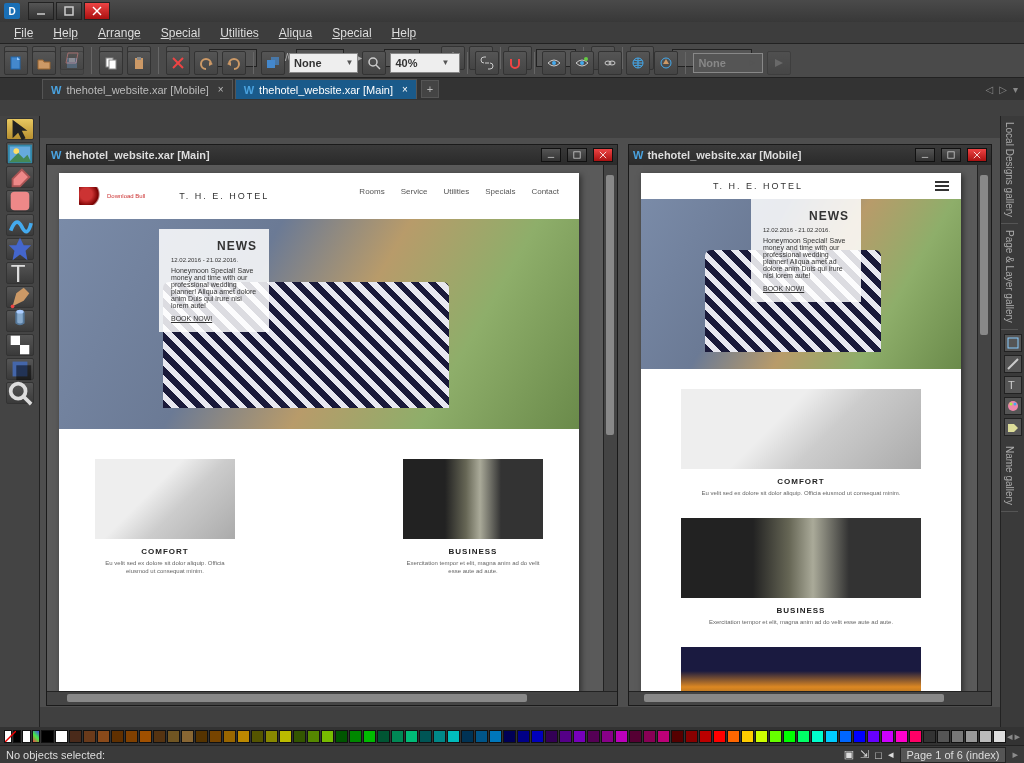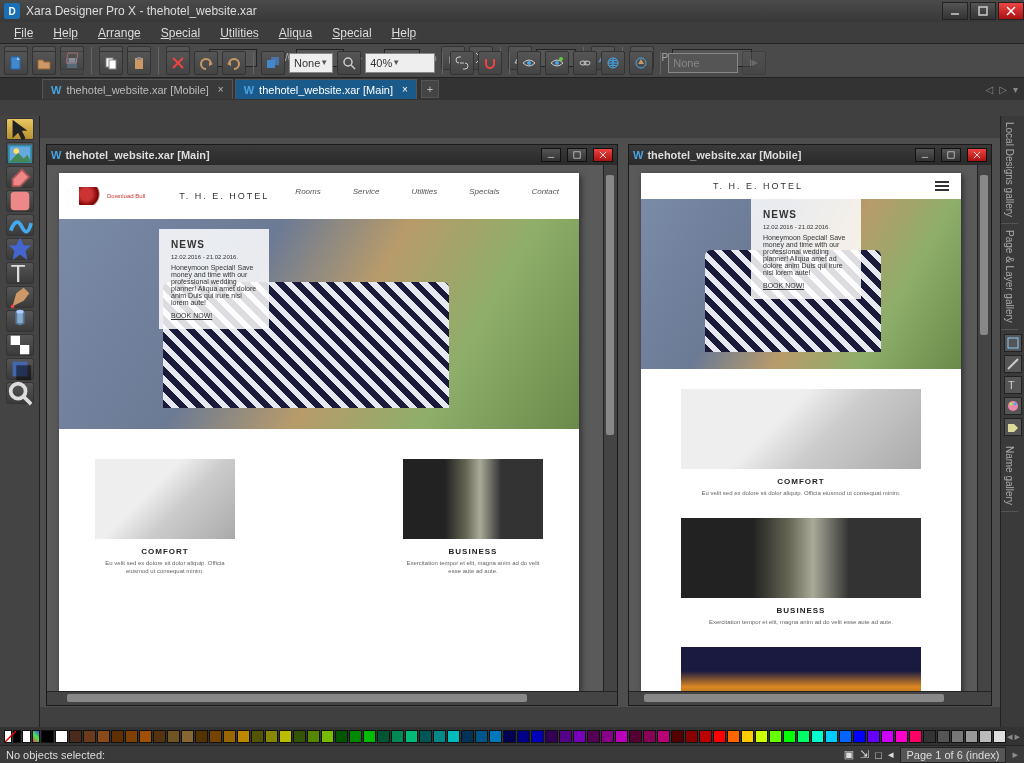--- a/index.html
+++ b/index.html
@@ -18,21 +18,21 @@
 .menubar { height: 22px; background: #3d3d3d; display:flex; align-items:center; padding-left:6px; gap: 4px; border-bottom:1px solid #222;}
 .menubar span { padding: 2px 8px; color:#ddd; font-size:12px; text-decoration: underline; text-decoration-color: rgba(255,255,255,0.3); cursor:default;}
 .menubar span:first-letter { text-decoration: underline; }
 
 
 .toolbar { background: #4a4a4a; border-bottom: 1px solid #222; display:flex; align-items:center; padding: 2px 4px; gap:4px;}
 .toolbar .sep { width:1px; height:22px; background:#666; margin:0 3px;}
 .tbtn { width:24px; height:24px; border:1px solid #333; background: linear-gradient(#555,#444); display:flex; align-items:center; justify-content:center; border-radius:2px;}
 .tbtn svg, .tbtn span { width:14px; height:14px; }
 .toolbar .field { background:#555; border:1px solid #222; color:#aaa; padding:1px 4px; font-size:10px; height:18px; min-width:24px;}
-.toolbar .combo { background:#eee; border:1px solid #888; color:#333; padding:2px 4px; font-size:11px; height:20px; display:flex; align-items:center; gap:0;}
+.toolbar .combo { background:#eee; border:1px solid #888; color:#333; padding:2px 4px; font-size:11px; height:20px; display:flex; align-items:center; gap:24px;font-weight:bold;}
 .toolbar .combo .arrow { font-size:8px; color:#555;}
 .coordrow { height:28px; }
 .coordrow .lab { color:#aaa; font-size:10px; margin-left:4px; }
 
 
 .tabstrip { height:22px; background:#333; display:flex; align-items:center; padding-left:42px; position:relative;}
 .tab { height:20px; padding:0 8px; display:flex; align-items:center; gap:5px; font-size:11px; border:1px solid #555; border-bottom:none; background:#3a3a3a; color:#bbb; margin-right:2px;}
 .tab.active { background:#1a5a8a; color:#fff; }
 .tab .x { font-size:10px; margin-left:4px;}
 .tab .w { color:#4aa3e0; font-weight:bold; font-size:11px;}
@@ -65,25 +65,25 @@
 .docwin .hscroll { height:14px; background:#444; border-top:1px solid #222; position:relative;}
 .docwin .hscroll .thumb { position:absolute; top:2px; height:8px; background:#888; border-radius:2px;}
 .docwin .vscroll { width:14px; position:absolute; right:0; top:20px; bottom:14px; background:#444; border-left:1px solid #222;}
 .docwin .vscroll .thumb { position:absolute; left:2px; width:8px; background:#888; border-radius:2px;}
 
 
 .page .hdr { display:flex; align-items:flex-start; justify-content:space-between; padding:14px 20px; font-size:8px; color:#555;}
 .page .hdr .logo { display:flex; align-items:center; gap:4px;}
 .page .hdr .logo .bull { width:24px;height:18px; background: radial-gradient(circle at 30% 40%, #c33 30%, #700 60%, transparent 70%);}
 .page .hdr .brand { letter-spacing:2px; font-size:9px; color:#333; margin-left:30px;}
-.page .hdr .nav { display:flex; gap:32px;font-style:italic;}
+.page .hdr .nav { display:flex; gap:16px;}
 .page .hero { position:relative; height:210px; background: linear-gradient(120deg,#7a8ba8 0%,#6b7a95 35%,#b89b6a 55%,#8eae6a 75%, #6a8a4a 100%);}
 .page .hero::before { content:""; position:absolute; left:20%; top:30%; width:55%; height:60%; background: repeating-linear-gradient(45deg,#1a1a3a 0 6px,#e8e8f0 6px 12px); border-radius:6px 6px 0 0;}
 .page .newsbox { position:absolute; background:rgba(255,255,255,0.85); padding:10px 12px; font-size:7px; color:#333;}
-.page .newsbox h4 { font-size:10px; letter-spacing:1px; margin-bottom:4px;}
+.page .newsbox h4 { font-size:12px; letter-spacing:1px; margin-bottom:4px;text-align:right;}
 .page .newsbox .date { font-size:6px; margin-bottom:4px;}
 .page .newsbox .cta { margin-top:6px; font-size:7px; text-decoration:underline;}
 .page .cards { display:flex; gap:16px; padding:30px 36px; justify-content:space-between;}
 .page .card { width:140px;}
 .page .card .img { height:80px; background:#888;}
 .page .card .img.c1 { background: linear-gradient(135deg,#eee 40%,#ccc 60%,#aaa);}
 .page .card .img.c2 { background: linear-gradient(90deg,#222 30%,#665 45%, #aa9 55%, #333 70%);}
 .page .card .img.c3 { background: linear-gradient(180deg,#1a1a40 30%,#dd8822 50%,#4a3a20 80%);}
 .page .card h5 { text-align:center; font-size:8px; letter-spacing:1px; margin:8px 0 4px; color:#222;}
 .page .card p { text-align:center; font-size:6px; color:#666; line-height:1.3;}
@@ -105,21 +105,20 @@
 
 .status { position:absolute; left:0; right:0; bottom:0; height:18px; background:#3a3a3a; border-top:1px solid #222; display:flex; align-items:center; padding:0 6px; font-size:11px; color:#ddd;}
 .status .right { margin-left:auto; display:flex; align-items:center; gap:6px;}
 .status .pagebox { background:#555; padding:1px 6px; border:1px solid #222;}
 </style>
 </head>
 <body>
 
 <div class="titlebar">
   <div class="app-icon">D</div>
-  <div class="title">Xara Designer Pro X - thehotel_website.xar</div>
   <div class="winbtns">
     <div class="winbtn">
         <svg viewBox="0 0 10 10">
           <line x1="1" y1="8" x2="9" y2="8" stroke="#ccc" stroke-width="1.5"></line>
         </svg>
       </div>
     <div class="winbtn">
         <svg viewBox="0 0 10 10">
           <rect x="1" y="1" width="8" height="8" fill="none" stroke="#ccc" stroke-width="1.5"></rect>
         </svg>

